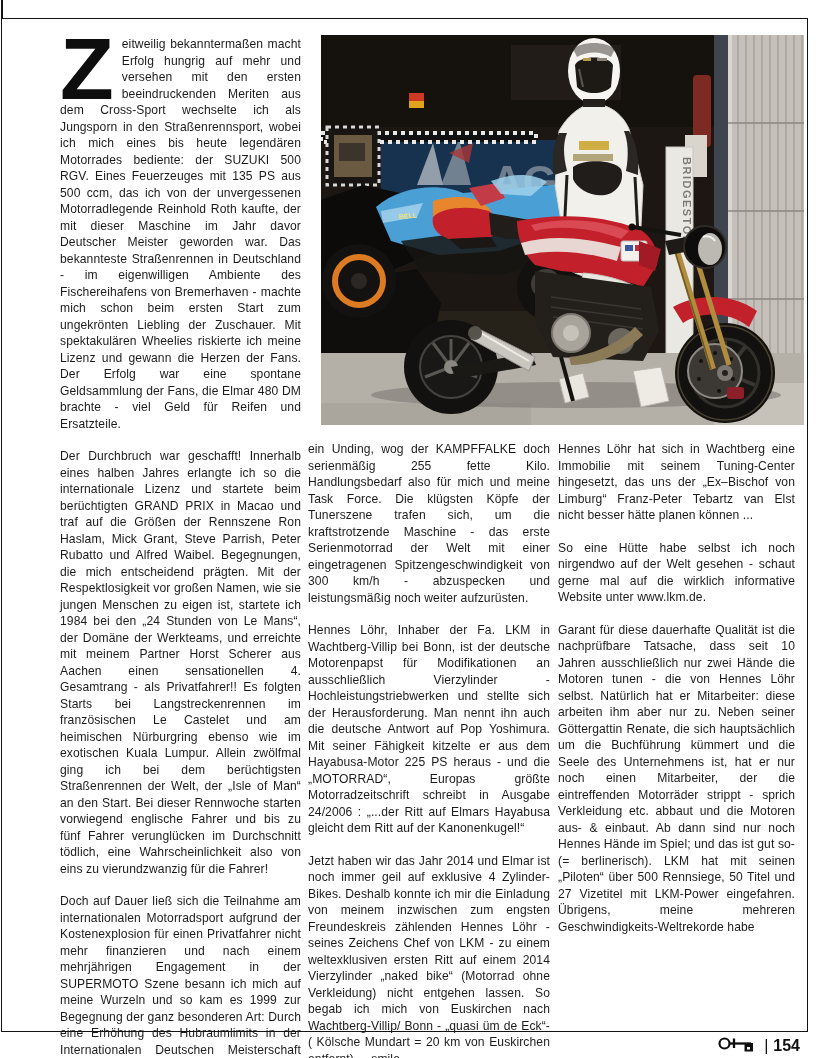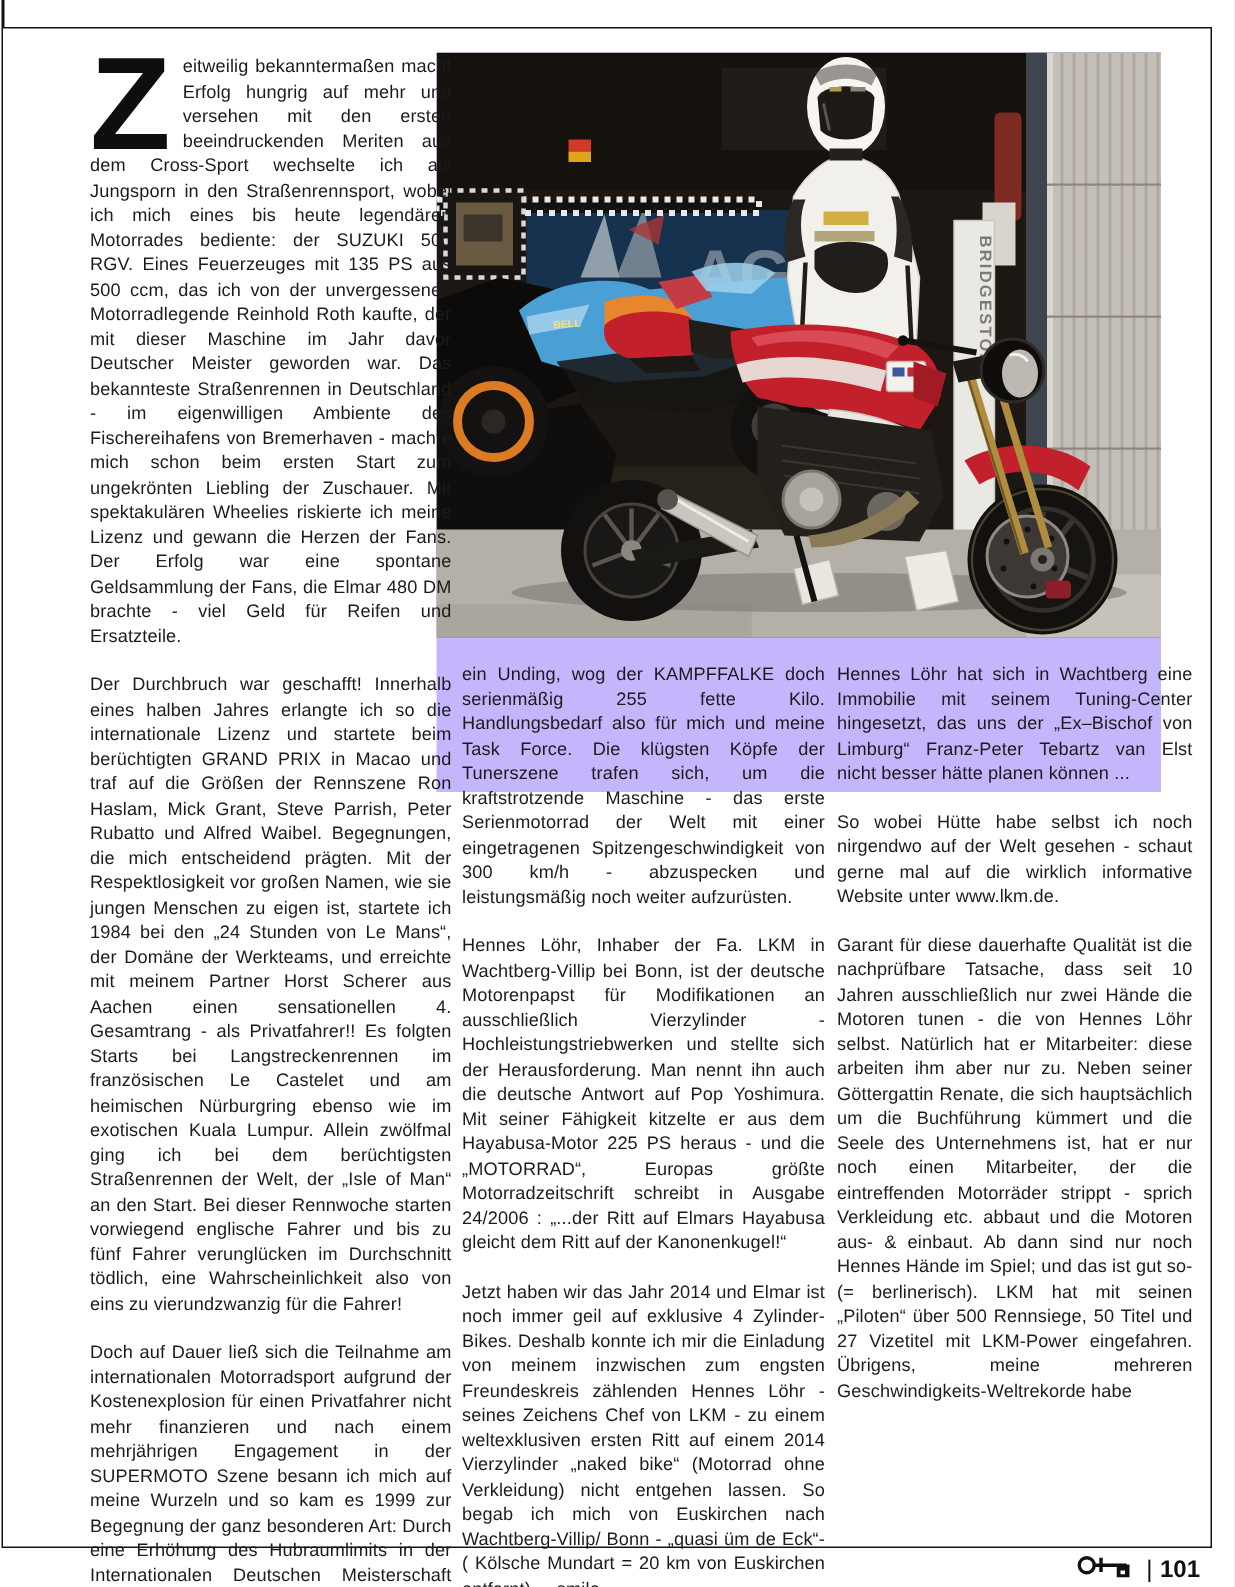--- a/index.html
+++ b/index.html
@@ -15,21 +15,21 @@
     letter-spacing:0.1px;hyphens:auto;-webkit-hyphens:auto;}
   .col p{margin:0 0 16px 0;}
   .col p:last-child{margin-bottom:0;}
   #col1{left:60px;top:36px;width:241px;}
   #col2{left:308px;top:441px;width:242px;}
   #col3{left:558px;top:441px;width:237px;}
   .dropcap{
     float:left;font-size:88px;line-height:60px;font-weight:700;color:#0e0e0e;
     margin:3px 10px 2px 0;letter-spacing:-2px;
   }
-  .photo{position:absolute;left:291px;top:35px;width:483px;height:493px;overflow:hidden;background:#c4b5fd;}
+  .photo{position:absolute;left:321px;top:35px;width:483px;height:390px;overflow:hidden;background:#fdba74;}
   .photo svg{display:block;}
   .footer{position:absolute;left:0;top:1036px;width:800px;text-align:right;
     font-size:16px;font-weight:700;color:#101010;}
   .footer .keyicon{display:inline-block;vertical-align:-3px;margin-right:6px;}
   .footer .pipe{font-weight:400;margin-right:5px;}
 </style>
 </head>
 <body>
 
 <div class="page">
@@ -247,27 +247,27 @@
   </div>
 
   <div class="col" id="col2">
     <p>ein Unding, wog der KAMPFFALKE doch serienmäßig 255 fette Kilo. Handlungsbedarf also für mich und meine Task Force. Die klügsten Köpfe der Tunerszene trafen sich, um die kraftstrotzende Maschine - das erste Serienmotorrad der Welt mit einer eingetragenen Spitzengeschwindigkeit von 300 km/h - abzuspecken und leistungsmäßig noch weiter aufzurüsten.</p>
     <p>Hennes Löhr, Inhaber der Fa. LKM in Wachtberg-Villip bei Bonn, ist der deutsche Motorenpapst für Modifikationen an ausschließlich Vierzylinder - Hochleistungstriebwerken und stellte sich der Herausforderung. Man nennt ihn auch die deutsche Antwort auf Pop Yoshimura. Mit seiner Fähigkeit kitzelte er aus dem Hayabusa-Motor 225 PS heraus - und die „MOTORRAD“, Europas größte Motorradzeitschrift schreibt in Ausgabe 24/2006 : „...der Ritt auf Elmars Hayabusa gleicht dem Ritt auf der Kanonenkugel!“</p>
     <p>Jetzt haben wir das Jahr 2014 und Elmar ist noch immer geil auf exklusive 4 Zylinder-Bikes. Deshalb konnte ich mir die Einladung von meinem inzwischen zum engsten Freundeskreis zählenden Hennes Löhr - seines Zeichens Chef von LKM - zu einem weltexklusiven ersten Ritt auf einem 2014 Vierzylinder „naked bike“ (Motorrad ohne Verkleidung) nicht entgehen lassen. So begab ich mich von Euskirchen nach Wachtberg-Villip/ Bonn - „quasi üm de Eck“- ( Kölsche Mundart = 20 km von Euskirchen entfernt) ... smile.</p>
   </div>
 
   <div class="col" id="col3">
     <p>Hennes Löhr hat sich in Wachtberg eine Immobilie mit seinem Tuning-Center hingesetzt, das uns der „Ex–Bischof von Limburg“ Franz-Peter Tebartz van Elst nicht besser hätte planen können ...</p>
-    <p>So wobei Hütte habe selbst ich noch nirgendwo auf der Welt gesehen - schaut gerne mal auf die wirklich informative Website unter www.lkm.de.</p>
+    <p>So eine Hütte habe selbst ich noch nirgendwo auf der Welt gesehen - schaut gerne mal auf die wirklich informative Website unter www.lkm.de.</p>
     <p>Garant für diese dauerhafte Qualität ist die nachprüfbare Tatsache, dass seit 10 Jahren ausschließlich nur zwei Hände die Motoren tunen - die von Hennes Löhr selbst. Natürlich hat er Mitarbeiter: diese arbeiten ihm aber nur zu. Neben seiner Göttergattin Renate, die sich hauptsächlich um die Buchführung kümmert und die Seele des Unternehmens ist, hat er nur noch einen Mitarbeiter, der die eintreffenden Motorräder strippt - sprich Verkleidung etc. abbaut und die Motoren aus- &amp; einbaut. Ab dann sind nur noch Hennes Hände im Spiel; und das ist gut so- (= berlinerisch). LKM hat mit seinen „Piloten“ über 500 Rennsiege, 50 Titel und 27 Vizetitel mit LKM-Power eingefahren. Übrigens, meine mehreren Geschwindigkeits-Weltrekorde habe</p>
   </div>
 
   <div class="footer">
     <svg class="keyicon" width="40" height="18" viewBox="0 0 40 18">
       <circle cx="6.5" cy="7.5" r="5" fill="none" stroke="#101010" stroke-width="2.2"></circle>
       <line x1="11.5" y1="7.5" x2="33" y2="7.5" stroke="#101010" stroke-width="2.3"></line>
       <line x1="16" y1="2.5" x2="16" y2="12" stroke="#101010" stroke-width="2.3"></line>
       <rect x="26.5" y="7" width="8.5" height="8.5" fill="#101010"></rect>
       <rect x="29" y="11" width="3" height="2.5" fill="#ffffff"></rect>
-    </svg><span class="pipe">|</span><span>101</span>
+    </svg><span class="pipe">|</span><span>154</span>
   </div>
 
 </div>
 
 </body></html>

